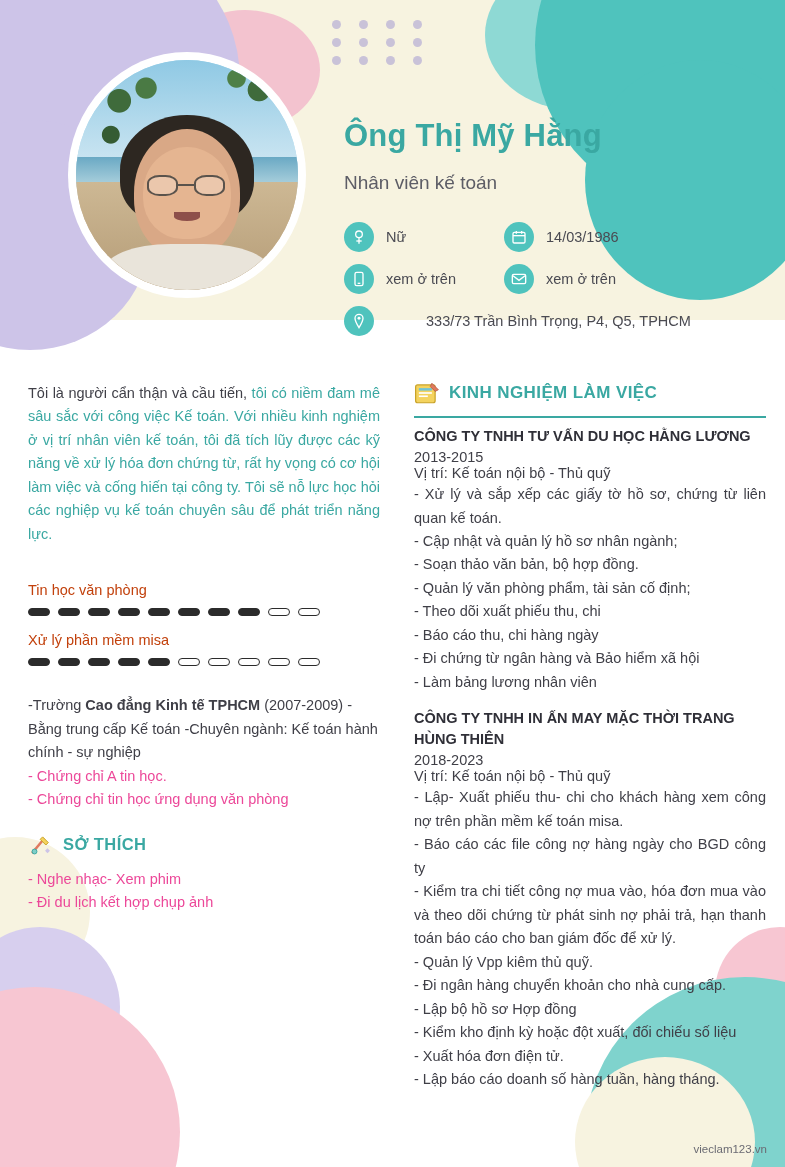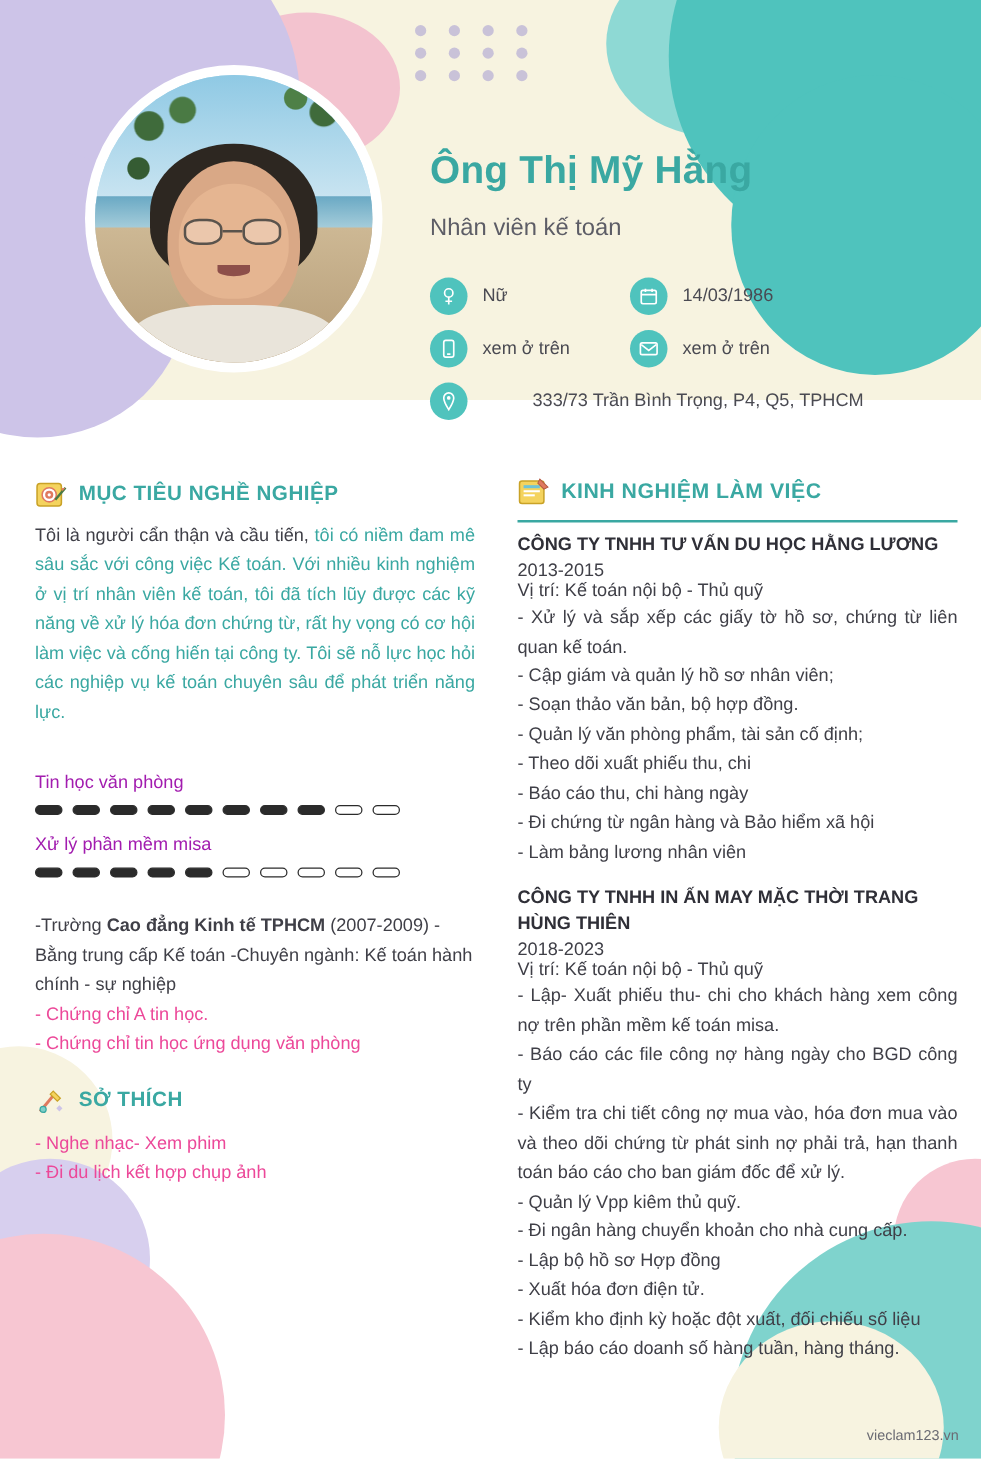--- a/index.html
+++ b/index.html
@@ -238,21 +238,21 @@
 
   .para {
     font-size: 14.5px;
     line-height: 1.62;
     color: #3f3f47;
     text-align: justify;
   }
   .para .accent { color: #3aa8a2; }
 
   .skill-name {
-    font-size: 14.5px; color: #a21caf; margin: 16px 0 10px 0;
+    font-size: 14.5px; color: #c2410c; margin: 16px 0 10px 0;
   }
   .pips { display: flex; gap: 8px; }
   .pip {
     width: 22px; height: 8px; border-radius: 4px;
     border: 1.5px solid #2b2b2b;
     background: #ffffff;
   }
   .pip.on { background: #2b2b2b; }
 
   .edu-block { font-size: 14.5px; line-height: 1.62; color: #3f3f47; }
@@ -396,33 +396,20 @@
         </div>
       </div>
     </div>
   </div>
 
   <div class="body-wrap">
 
     <div class="col-left">
 
       <div>
-        <div class="sec-head">
-          <span class="sec-icon">
-            <svg viewBox="0 0 32 32" width="26" height="26">
-              <rect x="2" y="6" width="24" height="22" rx="3" fill="#f4d35e" stroke="#c9a227" stroke-width="1.5"></rect>
-              <circle cx="14" cy="17" r="7" fill="#fff" stroke="#e07a5f" stroke-width="1.5"></circle>
-              <circle cx="14" cy="17" r="4" fill="#e07a5f"></circle>
-              <circle cx="14" cy="17" r="1.6" fill="#fff"></circle>
-              <path d="M20 22 L30 10" stroke="#4a7a44" stroke-width="2.4"></path>
-              <path d="M30 10 l-4 0.6 1 3z" fill="#e07a5f"></path>
-            </svg>
-          </span>
-          <span class="sec-title">MỤC TIÊU NGHỀ NGHIỆP</span>
-        </div>
         <p class="para"><span>Tôi là người cẩn thận và cầu tiến,</span><span class="accent"> tôi có niềm đam mê sâu sắc với công việc Kế toán. Với nhiều kinh nghiệm ở vị trí nhân viên kế toán, tôi đã tích lũy được các kỹ năng về xử lý hóa đơn chứng từ, rất hy vọng có cơ hội làm việc và cống hiến tại công ty. Tôi sẽ nỗ lực học hỏi các nghiệp vụ kế toán chuyên sâu để phát triển năng lực.</span></p>
       </div>
 
       <div class="space-md"></div>
 
       <div>
 
         <div>
           <div class="skill-name">Tin học văn phòng</div>
           <div class="pips">
@@ -497,43 +484,43 @@
           </span>
           <span class="sec-title lg">KINH NGHIỆM LÀM VIỆC</span>
         </div>
         <div class="rule"></div>
 
         <div>
           <div class="exp-company">CÔNG TY TNHH TƯ VẤN DU HỌC HẰNG LƯƠNG</div>
           <div class="exp-years">2013-2015</div>
           <div class="exp-pos">Vị trí: Kế toán nội bộ - Thủ quỹ</div>
           <div class="exp-li">- Xử lý và sắp xếp các giấy tờ hồ sơ, chứng từ liên quan kế toán.</div>
-          <div class="exp-li">- Cập giám và quản lý hồ sơ nhân viên;</div>
+          <div class="exp-li">- Cập nhật và quản lý hồ sơ nhân ngành;</div>
           <div class="exp-li">- Soạn thảo văn bản, bộ hợp đồng.</div>
           <div class="exp-li">- Quản lý văn phòng phẩm, tài sản cố định;</div>
           <div class="exp-li">- Theo dõi xuất phiếu thu, chi</div>
           <div class="exp-li">- Báo cáo thu, chi hàng ngày</div>
           <div class="exp-li">- Đi chứng từ ngân hàng và Bảo hiểm xã hội</div>
           <div class="exp-li">- Làm bảng lương nhân viên</div>
         </div>
 
         <div class="space-sm"></div>
 
         <div>
           <div class="exp-company">CÔNG TY TNHH IN ẤN MAY MẶC THỜI TRANG HÙNG THIÊN</div>
           <div class="exp-years">2018-2023</div>
           <div class="exp-pos">Vị trí: Kế toán nội bộ - Thủ quỹ</div>
           <div class="exp-li">- Lập- Xuất phiếu thu- chi cho khách hàng xem công nợ trên phần mềm kế toán misa.</div>
           <div class="exp-li">- Báo cáo các file công nợ hàng ngày cho BGD công ty</div>
           <div class="exp-li">- Kiểm tra chi tiết công nợ mua vào, hóa đơn mua vào và theo dõi chứng từ phát sinh nợ phải trả, hạn thanh toán báo cáo cho ban giám đốc để xử lý.</div>
           <div class="exp-li">- Quản lý Vpp kiêm thủ quỹ.</div>
           <div class="exp-li">- Đi ngân hàng chuyển khoản cho nhà cung cấp.</div>
           <div class="exp-li">- Lập bộ hồ sơ Hợp đồng</div>
+          <div class="exp-li">- Kiểm kho định kỳ hoặc đột xuất, đối chiếu số liệu</div>
           <div class="exp-li">- Xuất hóa đơn điện tử.</div>
-          <div class="exp-li">- Kiểm kho định kỳ hoặc đột xuất, đối chiếu số liệu</div>
           <div class="exp-li">- Lập báo cáo doanh số hàng tuần, hàng tháng.</div>
         </div>
       </div>
     </div>
   </div>
 
   <div class="footer-credit">vieclam123.vn</div>
 </div>
 
 </body></html>

